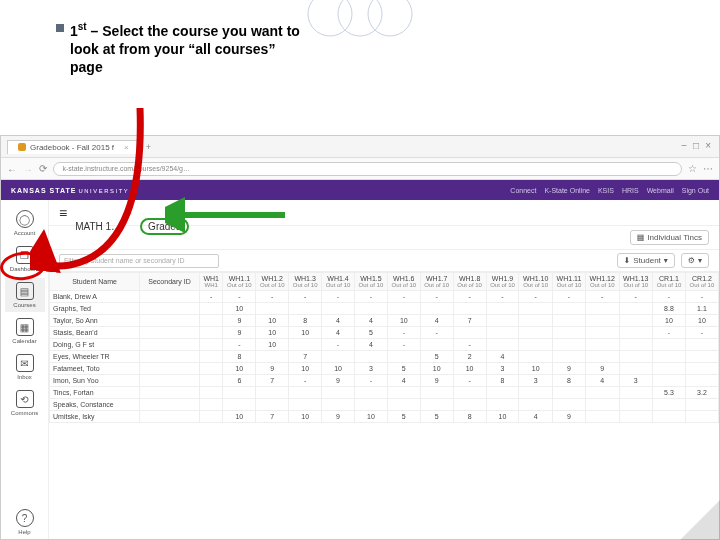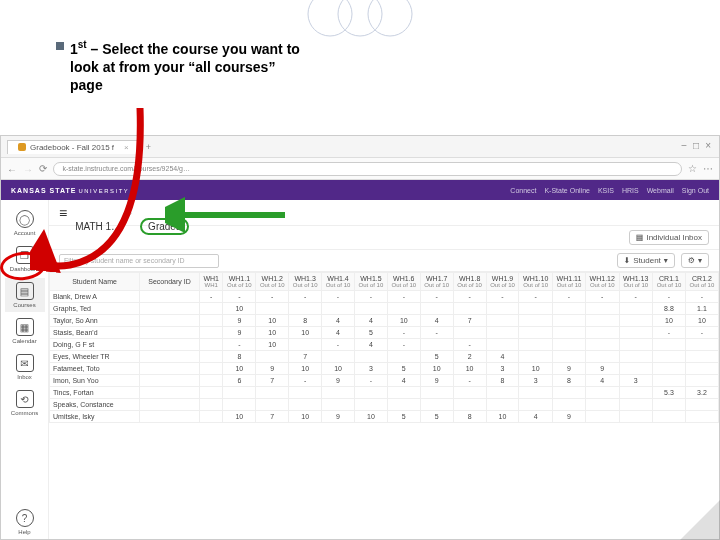--- a/index.html
+++ b/index.html
@@ -1,18 +1,18 @@
 <!DOCTYPE html>
 <html><head>
 <meta charset="utf-8">
 <style>
   * { box-sizing: border-box; margin: 0; padding: 0; }
   body { width: 720px; height: 540px; font-family: Arial, sans-serif; font-size: 9px; background: #fff; overflow: hidden; position: relative; }
 
-  .instructions { display: flex; padding: 20px 60px 10px 70px; gap: 80px; margin-top: 18px; }
+  .instructions { display: flex; padding: 20px 60px 10px 70px; gap: 80px; }
   .inst-block { width: 230px; font-size: 14px; font-weight: bold; color: #000; line-height: 1.3; position: relative; }
   .inst-block .dot { position: absolute; left: -14px; top: 4px; width: 8px; height: 8px; background: #5a6a7a; }
   .sup { font-size: 10px; vertical-align: super; }
 
   .browser { position: absolute; top: 135px; left: 0; width: 720px; height: 405px; border: 1px solid #ccc; background: #fff; }
   .browser-top { height: 22px; background: #f5f5f5; display: flex; align-items: center; padding: 0 6px; border-bottom: 1px solid #ddd; }
   .tab { background: #fff; border: 1px solid #ccc; border-bottom: none; padding: 2px 10px; font-size: 8px; color: #555; display: flex; align-items: center; gap: 4px; }
   .tab .red { width: 8px; height: 8px; background: #d92; border-radius: 2px; }
   .addr-row { height: 22px; background: #fafafa; display: flex; align-items: center; padding: 0 6px; gap: 6px; border-bottom: 1px solid #ddd; }
   .addr-bar { flex: 1; height: 14px; background: #fff; border: 1px solid #ccc; border-radius: 7px; font-size: 7px; color: #888; padding: 0 8px; display: flex; align-items: center; }
@@ -153,21 +153,21 @@
         <span class="crumb">MATH 1…</span>
         <span style="color:#aaa">›</span>
         <span class="crumb sel">Grades</span>
       </div>
 
       <div class="tool-row">
         <div></div>
         <div class="tool-right">
           <div class="pill">
             <span>▦</span>
-            <span>Individual Inbox</span>
+            <span>Individual Tincs</span>
           </div>
         </div>
       </div>
 
       <div class="filter-row">
         <div class="filter-input" title="Filter by student name or secondary ID">
           <span>Filter by student name or secondary ID</span>
         </div>
         <div class="tool-right">
           <div class="pill">

